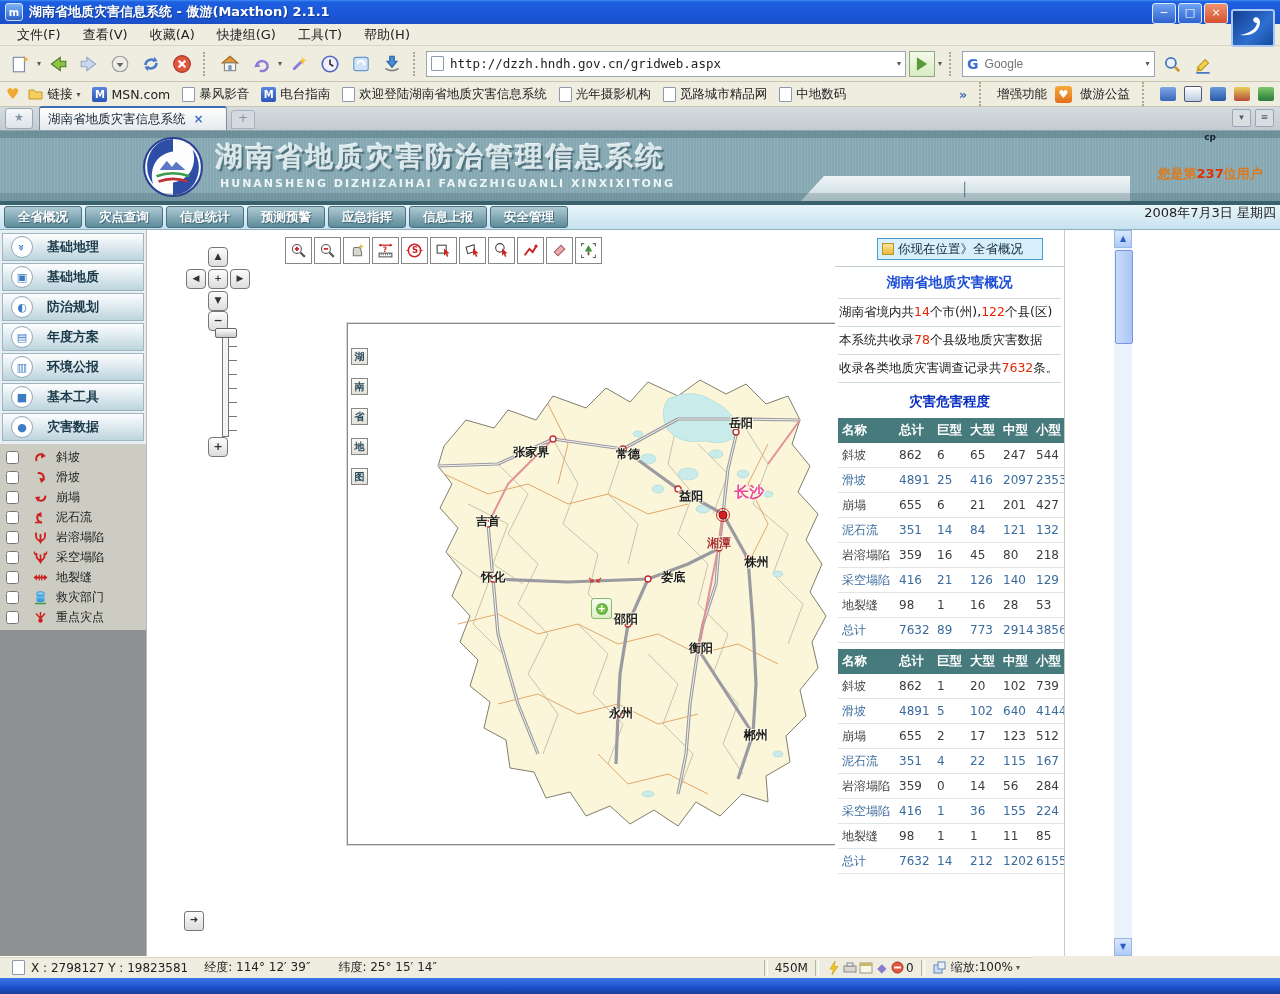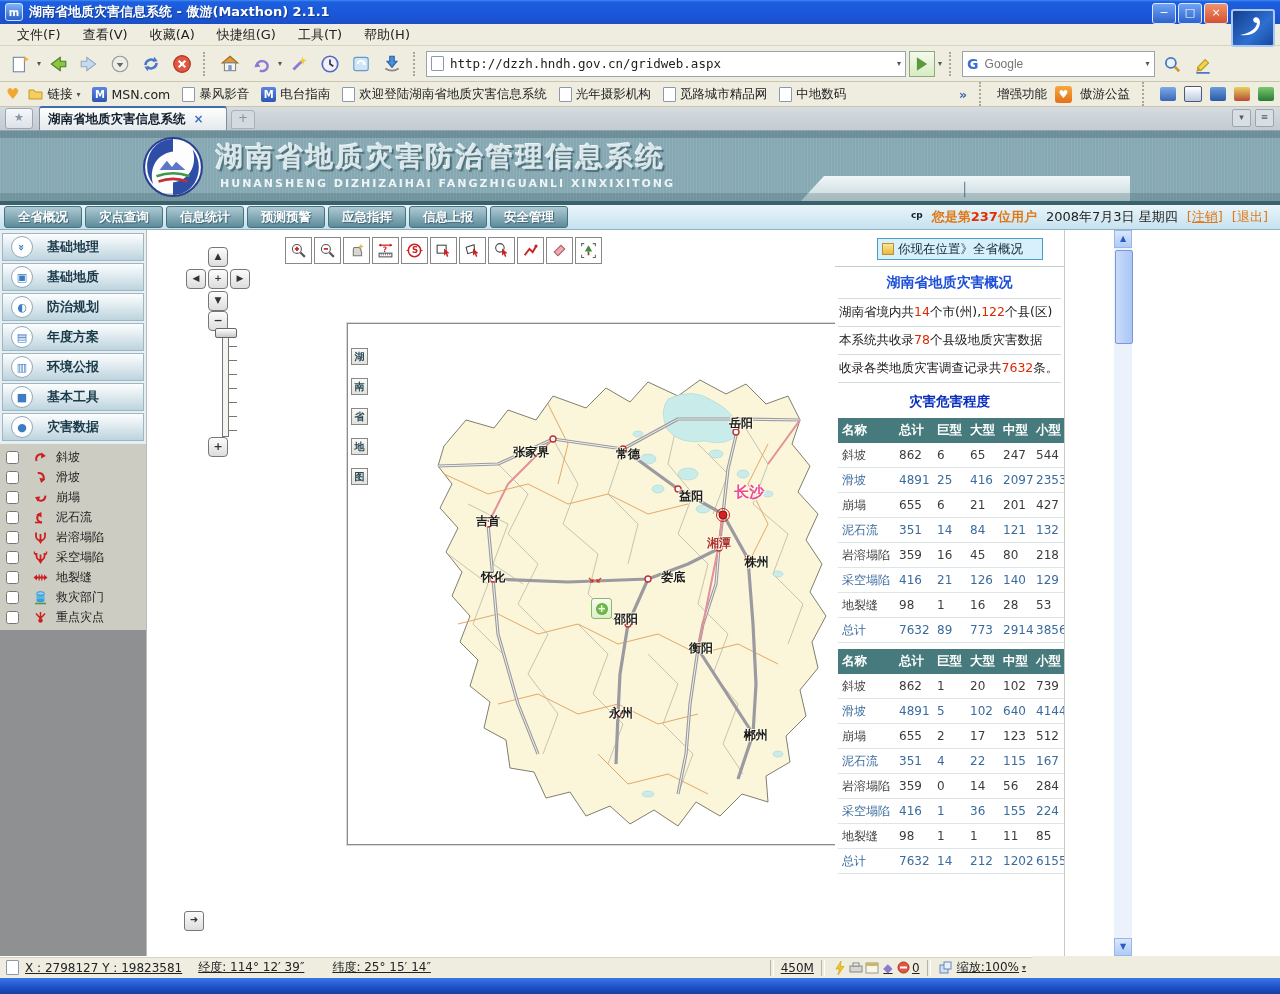--- a/index.html
+++ b/index.html
@@ -48,21 +48,21 @@
   .charity{width:17px;height:17px;background:linear-gradient(#F6A93C,#E2711C);border-radius:3px;color:#fff;
     display:flex;align-items:center;justify-content:center;font-size:11px;}
   .miniplug{width:16px;height:14px;border-radius:2px;}
   
   .tabbar{position:absolute;left:0;top:107px;width:1280px;height:24px;background:linear-gradient(#D6DCE0,#C2CBD1);
     border-bottom:1px solid #93A3AE;display:flex;align-items:flex-end;padding-left:5px;box-sizing:border-box;}
   .starbtn{width:26px;height:19px;margin-bottom:1px;border:1px solid #9AA6B2;border-radius:3px;background:linear-gradient(#F6F8FA,#DCE2E8);
     text-align:center;color:#8898A8;font-size:11px;line-height:17px;margin-right:6px;}
   .tab{height:22px;min-width:170px;border:1px solid #7E8E9C;border-bottom:none;border-radius:3px 3px 0 0;border-top:2px solid #3E6CB0;
     background:linear-gradient(#FEFEFD,#E4EAEE);display:flex;align-items:center;padding:0 8px;gap:8px;}
-  .tab .lbl{font-size:12.5px;font-weight:bold;color:#15202E;}
+  .tab .lbl{font-size:12.5px;font-weight:normal;color:#15202E;}
   .tab .x{color:#3E6CC0;font-weight:bold;font-size:12px;}
   .newtab{width:22px;height:17px;margin:0 0 1px 4px;border:1px solid #A8B2BC;border-radius:3px 3px 0 0;background:#D4DBE0;
     text-align:center;color:#88929C;line-height:15px;font-size:12px;}
   .tb-right{margin-left:auto;display:flex;gap:4px;margin-bottom:3px;margin-right:6px;}
   .tb-mini{width:17px;height:16px;border:1px solid #9AA6B2;border-radius:2px;background:#D8DEE2;text-align:center;font-size:9px;color:#556;line-height:15px;}
   
   .banner{position:absolute;left:0;top:131px;width:1280px;height:74px;
     background:#85A8B2 repeating-linear-gradient(90deg,rgba(255,255,255,.09) 0 1px,transparent 1px 3px);
     border-bottom:4px solid #39626C;box-sizing:border-box;overflow:hidden;}
   .banner:before{content:"";position:absolute;left:0;top:0;width:100%;height:7px;background:rgba(44,76,86,.28);}
@@ -74,21 +74,21 @@
   .blinks{position:absolute;right:150px;top:45px;width:330px;height:26px;background:linear-gradient(#F0F6F8,#C4D6DC);
     clip-path:polygon(24px 0,100% 0,100% 100%,0 100%);display:flex;align-items:center;justify-content:center;gap:12px;
     font-size:13px;color:#14323C;flex-direction:column;}
   .blinks .sep{color:#5A7A86;}
   
   .navbar{position:absolute;left:0;top:205px;width:1280px;height:25px;background:linear-gradient(#E9F5FA,#C6E2EF);
     border-bottom:1px solid #8FB0BE;display:flex;align-items:center;padding-left:4px;box-sizing:border-box;}
   .navtab{width:76px;height:20px;margin-right:3px;border:1px solid #48727E;border-radius:3px;
     background:linear-gradient(#AECAD4,#5D8B9A);color:#fff;font-size:12.5px;font-weight:bold;text-align:center;line-height:19px;
     text-shadow:1px 1px 1px #3A6070;}
-  .userinfo{margin-left:auto;margin-right:12px;display:flex;align-items:center;gap:9px;font-size:13px;color:#222;}
+  .userinfo{margin-left:auto;margin-right:4px;display:flex;align-items:center;gap:21px;font-size:13px;color:#222;flex-direction:column;}
   .userinfo .cp{font-size:9px;font-weight:bold;color:#123;transform:translateY(-2px);}
   .org{color:#E07818;font-weight:bold;}
   .org .num{color:#E03000;}
   .olink{color:#E07818;text-decoration:underline;}
   
   .content{position:absolute;left:0;top:230px;width:1280px;height:726px;background:#fff;}
   
   .sidebar{position:absolute;left:0;top:0;width:147px;height:726px;background:#8E9092;border-right:1px solid #B8BCBE;box-sizing:border-box;}
   .sb-groups{background:#E7EFF3;padding:2px 0 1px;}
   .sb-item{height:26px;margin:1px 2px 2px;border:1px solid #9DB6C2;border-radius:0;
@@ -151,21 +151,21 @@
   table.stat tr.blue td{color:#3A6B9E;}
   table.stat col.c0{width:57px;} table.stat col.cn{width:33px;} table.stat col.c1{width:38px;}
   
   .page-sb{position:absolute;left:1114px;top:0;width:18px;height:726px;background:#ECF2FB;}
   .psb-btn{position:absolute;left:0;width:18px;height:18px;background:linear-gradient(#D9E7FC,#AECBF7);border:1px solid #98B6E8;
     box-sizing:border-box;text-align:center;color:#2C5AC8;font-size:8px;line-height:16px;}
   .psb-thumb{position:absolute;left:1px;top:20px;width:16px;height:92px;border:1px solid #7A96DF;border-radius:2px;
     background:linear-gradient(90deg,#CADBF9,#AAC6F5);}
   
   .statusbar{position:absolute;left:0;top:956px;width:1032px;height:22px;background:#EFEDE0;border-top:1px solid #FFF;
-    box-shadow:inset 0 1px 0 #D8D4C0;display:flex;align-items:center;padding:0 6px;box-sizing:border-box;font-size:12px;color:#222;text-decoration:underline;}
+    box-shadow:inset 0 1px 0 #D8D4C0;display:flex;align-items:center;padding:0 12px;box-sizing:border-box;font-size:12px;color:#222;}
   .sb-sep{width:2px;height:16px;border-left:1px solid #B8B4A0;border-right:1px solid #FFF;margin:0 7px;}
   .st-ic{display:inline-flex;width:16px;height:14px;align-items:center;justify-content:center;}
   .zoomsel{display:flex;align-items:center;gap:3px;}
   
   .bottomframe{position:absolute;left:0;top:978px;width:1280px;height:16px;
     background:linear-gradient(180deg,#3A76E8,#1C50C8 60%,#16409E);}
 </style>
 </head>
 <body>
 

